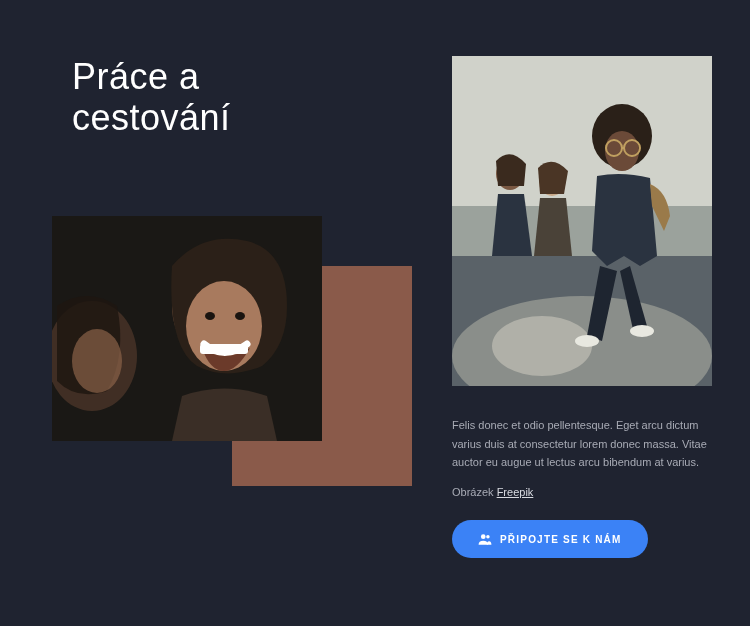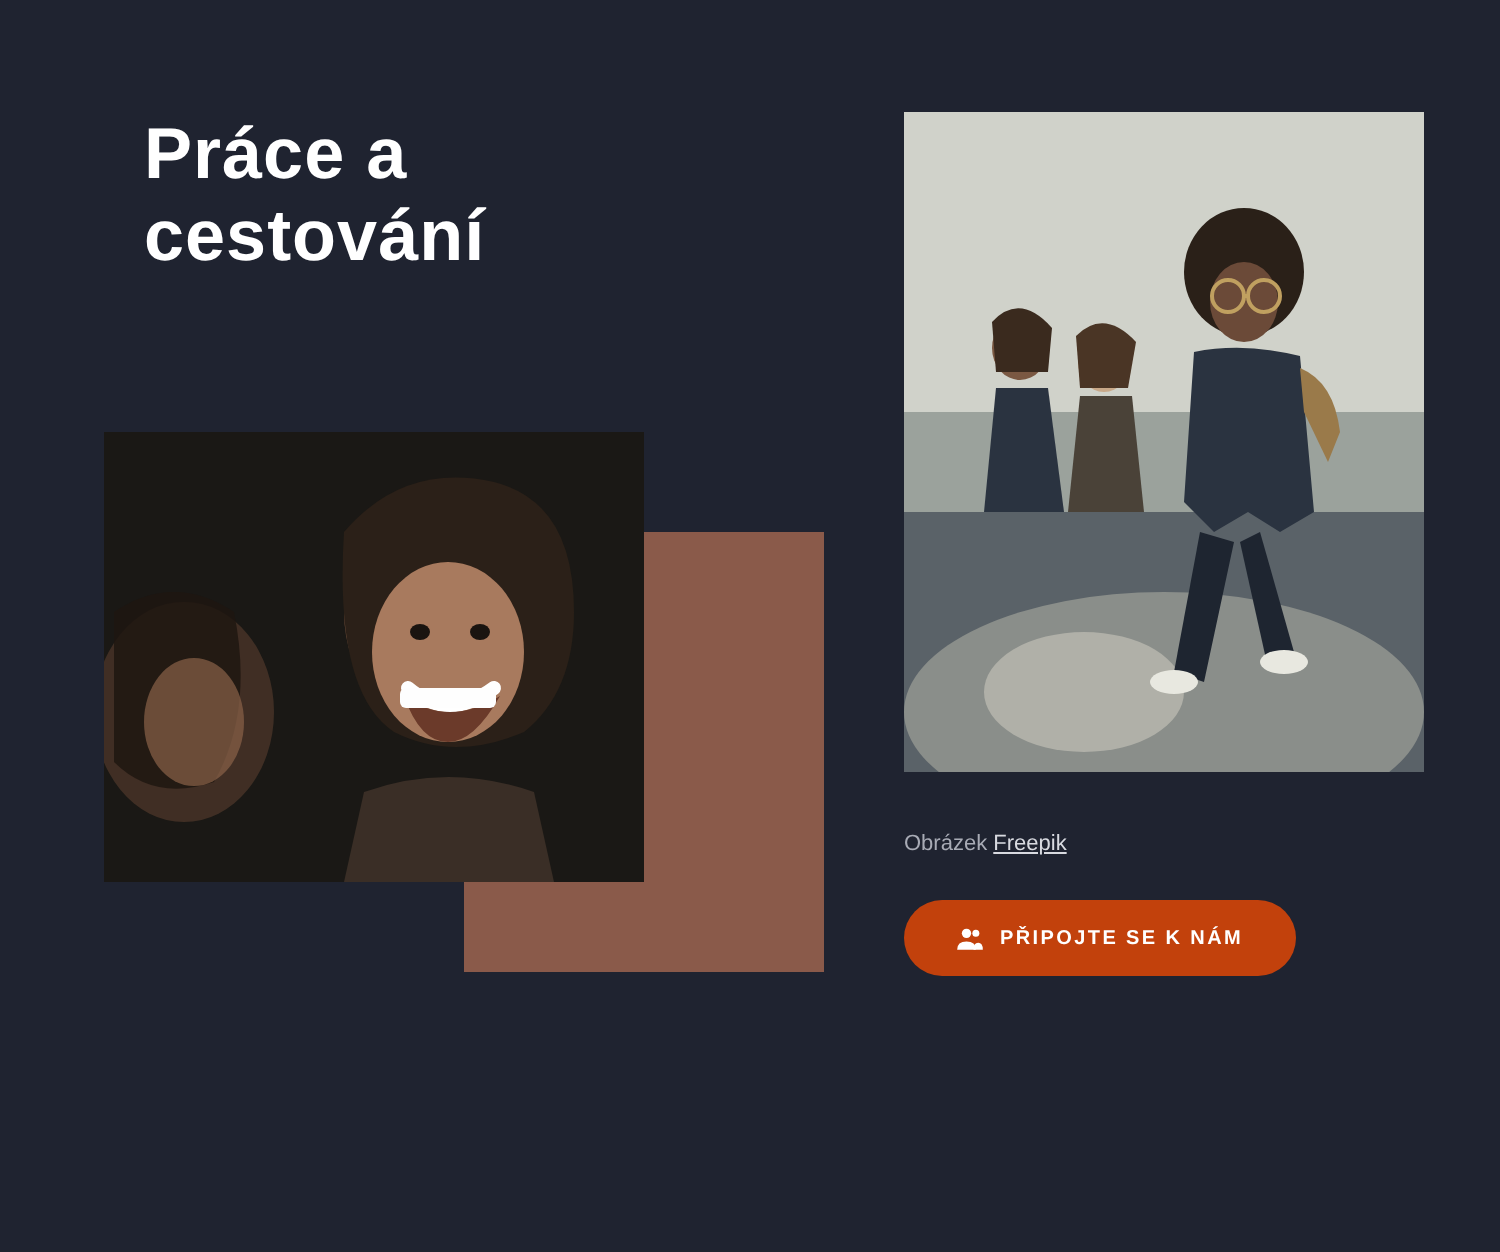--- a/index.html
+++ b/index.html
@@ -17,21 +17,21 @@
   width: 100%;
   height: 100%;
   padding: 56px 48px 48px 72px;
 }
 .left-col {
   flex: 0 0 320px;
   position: relative;
 }
 .heading {
   font-size: 36px;
-  font-weight: 700;
+  font-weight: 400;
   line-height: 1.15;
   letter-spacing: 0.5px;
   margin-bottom: 32px;
 }
 .deco-box {
   position: absolute;
   top: 210px;
   left: 160px;
   width: 180px;
   height: 220px;
@@ -78,21 +78,21 @@
 .credit-link {
   color: #d8dae0;
   text-decoration: underline;
   cursor: pointer;
   margin-top: 28px;
 }
 .cta-button {
   display: inline-flex;
   align-items: center;
   gap: 8px;
-  background: #c2410c;
+  background: #3b82f6;
   color: #fff;
   border: none;
   padding: 13px 26px;
   border-radius: 999px;
   font-size: 10px;
   font-weight: 600;
   letter-spacing: 1.2px;
   cursor: pointer;
   width: fit-content;
   font-family: inherit;
@@ -150,20 +150,21 @@
           <ellipse cx="58" cy="118" rx="14" ry="16" fill="#7a5842"></ellipse>
           <path d="M44 105 Q58 90 74 108 L72 130 L46 130 Z" fill="#3a2a1e"></path>
           <path d="M46 138 L72 138 L80 200 L40 200 Z" fill="#2a3340"></path>
           <ellipse cx="100" cy="125" rx="13" ry="15" fill="#c8a888"></ellipse>
           <path d="M86 112 Q100 98 116 115 L112 138 L88 138 Z" fill="#4a3525"></path>
           <path d="M88 142 L114 142 L120 200 L82 200 Z" fill="#4a4238"></path>
         </g>
       </svg>
     </div>
 
+    <p class="body-text">Felis donec et odio pellentesque. Eget arcu dictum varius duis at consectetur lorem donec massa. Vitae auctor eu augue ut lectus arcu bibendum at varius.</p>
 
     <p class="credit">
       <span>Obrázek </span><a class="credit-link">Freepik</a>
     </p>
 
     <button class="cta-button">
       <span class="cta-icon">
         <svg width="14" height="12" viewBox="0 0 24 20" fill="#fff">
           <circle cx="9" cy="6" r="4"></circle>
           <circle cx="17" cy="6" r="3"></circle>

